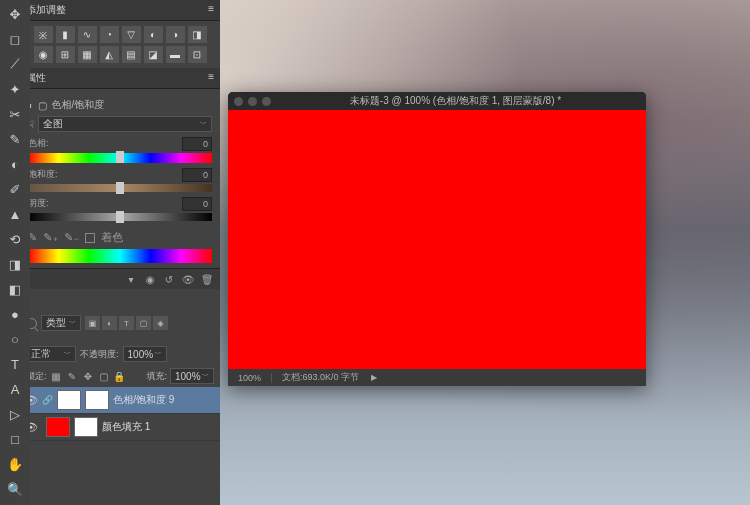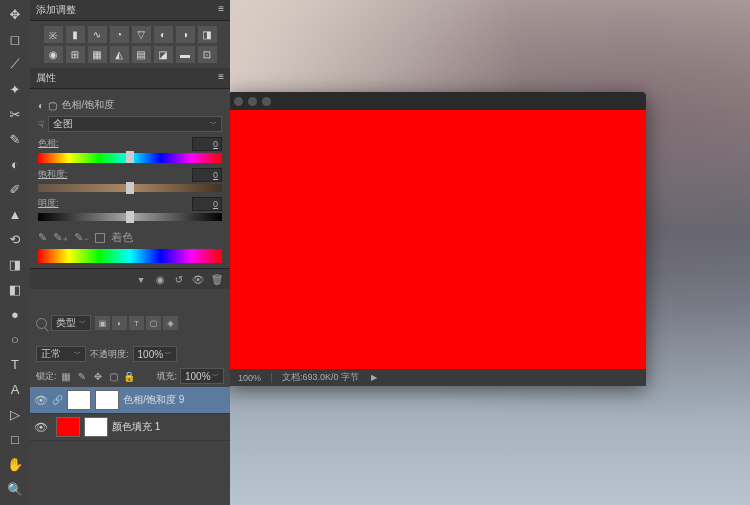--- a/index.html
+++ b/index.html
@@ -1,29 +1,29 @@
 <!DOCTYPE html>
 <html><head>
 <meta charset="utf-8">
 <style>
 * { margin:0; padding:0; box-sizing:border-box; font-family:Arial,"Microsoft YaHei",sans-serif; }
 body { width:750px; height:505px; overflow:hidden; position:relative; background:#2a2a2a; }
 .bg { position:absolute; inset:0; background:linear-gradient(180deg,#c4b8b0 0%,#9b8e8a 20%,#5a6770 45%,#6b7680 55%,#8e9aa5 70%,#a8b4c0 85%,#b8c4d0 100%); z-index:0; }
 .bg::before { content:""; position:absolute; inset:0; background:radial-gradient(ellipse at 30% 15%,rgba(255,245,235,0.6) 0%,transparent 40%),radial-gradient(ellipse at 85% 25%,rgba(120,100,110,0.7) 0%,transparent 55%); }
 .toolbar { position:absolute; left:0; top:0; width:30px; height:505px; background:#404040; z-index:100; }
 .tool { width:22px; height:22px; margin:3px auto; display:flex; align-items:center; justify-content:center; color:#ccc; font-size:13px; cursor:pointer; }
-.panels { position:absolute; left:30px; top:0; width:200px; height:505px; background:#424242; z-index:95; color:#bbb; font-size:10px; }
+.panels { position:absolute; left:20px; top:0; width:200px; height:505px; background:#424242; z-index:95; color:#bbb; font-size:10px; }
 .panel-hdr { background:#383838; padding:3px 6px; font-size:10px; color:#ccc; border-bottom:1px solid #222; display:flex; justify-content:space-between; }
 .adj-icons { padding:5px; display:flex; flex-wrap:wrap; gap:3px; justify-content:center; }
 .adj-icons .ai { width:19px; height:17px; background:#555; display:flex; align-items:center; justify-content:center; color:#ddd; font-size:10px; cursor:pointer; }
 .props { padding:5px 8px; }
 .prop-row { display:flex; align-items:center; gap:4px; margin:4px 0; font-size:10px; }
 .dropdown { flex:1; background:#333; border:1px solid #555; color:#ccc; padding:1px 4px; font-size:10px; height:16px; display:flex; align-items:center; justify-content:space-between; }
 .dropdown::after { content:"﹀"; font-size:7px; }
-.slider-row { margin:5px 0;text-decoration:underline; }
+.slider-row { margin:5px 0; }
 .slider-row .lbl { display:flex; justify-content:space-between; font-size:9px; color:#aaa; margin-bottom:2px; }
 .spectrum { height:10px; background:linear-gradient(90deg,red,yellow,lime,cyan,blue,magenta,red); position:relative; }
 .spectrum.dual { height:14px; }
 .gray-grad { height:8px; background:linear-gradient(90deg,#000,#aaa,#000); position:relative; }
 .sat-grad { height:8px; background:linear-gradient(90deg,#654,#a86,#432); position:relative; }
 .thumb { position:absolute; top:-2px; left:50%; width:8px; height:12px; background:#ccc; transform:translateX(-50%); }
 .val { background:#333; width:30px; padding:1px 3px; text-align:right; border:1px solid #222; }
 .eyedrop-row { display:flex; gap:6px; padding:4px 0; align-items:center; }
 .eyedrop-row span { color:#999; font-size:11px; cursor:pointer; }
 .chk { width:10px; height:10px; border:1px solid #888; display:inline-block; }
@@ -223,20 +223,21 @@
   </div>
 </div>
 
 <div class="canvas-win">
   <div class="titlebar">
     <div class="tl-btns">
       <div class="tl-btn"></div>
       <div class="tl-btn"></div>
       <div class="tl-btn"></div>
     </div>
+    <div class="tl-title">未标题-3 @ 100% (色相/饱和度 1, 图层蒙版/8) *</div>
   </div>
   <div class="canvas"></div>
   <div class="statusbar">
     <div class="zoom">100%</div>
     <div class="docinfo">文档:693.0K/0 字节</div>
     <span style="margin-left:2px;font-size:8px">▶</span>
   </div>
 </div>
 
 </body></html>

